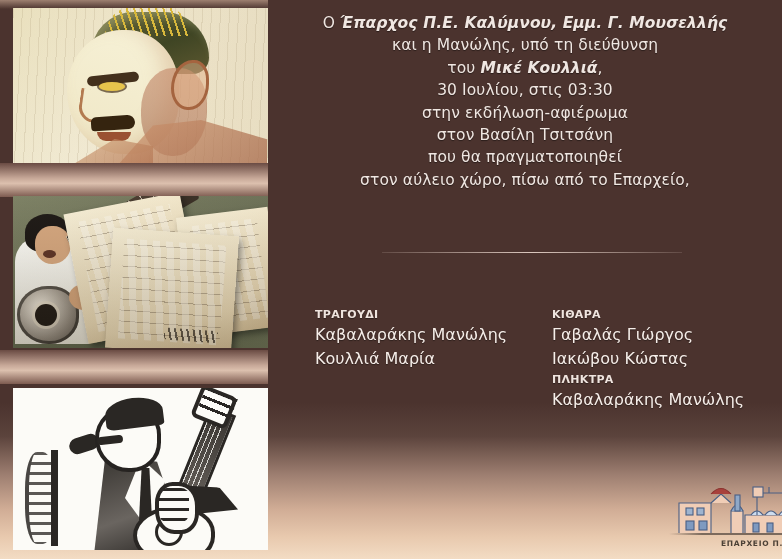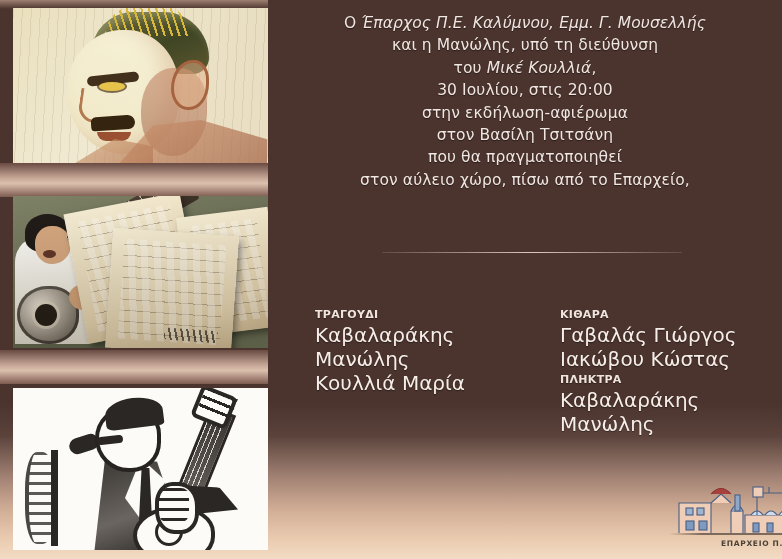--- a/index.html
+++ b/index.html
@@ -187,43 +187,43 @@
     position:absolute;left:268px;top:0;width:514px;height:559px;
   }
   .invite{
     position:absolute;left:0;top:12px;width:514px;
     text-align:center;color:#f0e7e2;
     font-size:15.5px;line-height:22.4px;
     letter-spacing:.1px;
     text-shadow:0 1px 1px rgba(0,0,0,.45);
   }
   .invite .ln{white-space:nowrap;}
-  .invite .em{font-weight:normal;font-style:italic;}
+  .invite .em{font-weight:bold;font-style:italic;}
 
   .rule{
     position:absolute;left:114px;top:252px;width:300px;height:1px;
     background:linear-gradient(to right,rgba(230,210,200,.15),rgba(235,216,206,.9),rgba(230,210,200,.15));
   }
   .parts-title{
     position:absolute;left:0;top:262px;width:514px;text-align:center;
     color:#f3ebe6;font-weight:bold;font-size:16px;
     text-shadow:0 1px 1px rgba(0,0,0,.45);
   }
 
   .cols{position:absolute;left:0;top:306px;width:432px;height:150px;}
   .col{position:absolute;top:0;color:#f2e9e4;}
   .col-left{left:47px;width:210px;}
-  .col-right{left:292px;width:215px;}
+  .col-right{left:284px;width:215px;}
   .role{
     font-size:11px;font-weight:bold;letter-spacing:.3px;
     line-height:17px;color:#efe4de;
     text-shadow:0 1px 1px rgba(0,0,0,.4);
   }
   .person{
-    font-size:20px;line-height:24px;color:#f6eee9;
+    font-size:16px;line-height:24px;color:#f6eee9;
     text-shadow:0 1px 1px rgba(0,0,0,.4);
   }
 
   
   .logo{
     position:absolute;left:389px;top:481px;width:260px;height:72px;
   }
   .logo-caption{
     position:absolute;left:0;top:58px;width:260px;text-align:center;
     font-size:7.5px;letter-spacing:.7px;color:#4c4136;font-weight:bold;
@@ -311,21 +311,21 @@
       <div class="p3-fingers"></div>
     </div>
   </div>
 
   <div class="content">
 
     <div class="invite" id="invite-lines">
         <div class="ln">Ο <span class="em">Έπαρχος Π.Ε. Καλύμνου, Εμμ. Γ. Μουσελλής</span></div>
         <div class="ln">και η Μανώλης, υπό τη διεύθυνση</div>
         <div class="ln">του <span class="em">Μικέ Κουλλιά</span>,</div>
-        <div class="ln">30 Ιουλίου, στις 20:00</div>
+        <div class="ln">30 Ιουλίου, στις 03:30</div>
         <div class="ln">στην εκδήλωση-αφιέρωμα</div>
         <div class="ln">στον Βασίλη Τσιτσάνη</div>
         <div class="ln">που θα πραγματοποιηθεί</div>
         <div class="ln">στον αύλειο χώρο, πίσω από το Επαρχείο,</div>
       </div>
 
     <div class="rule"></div>
 
 
     <div class="cols">

